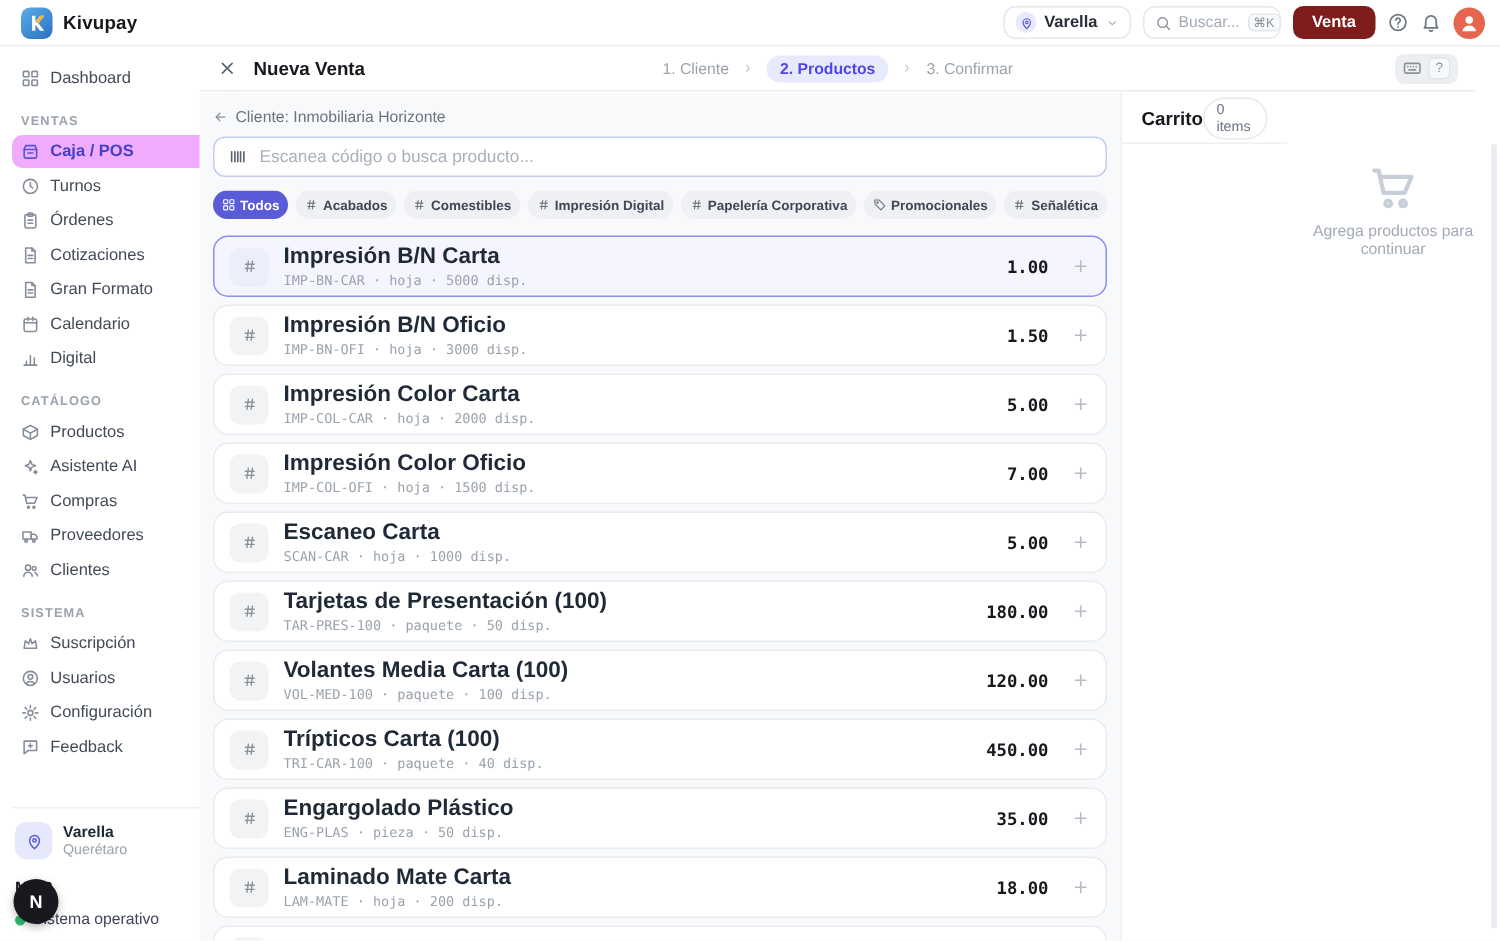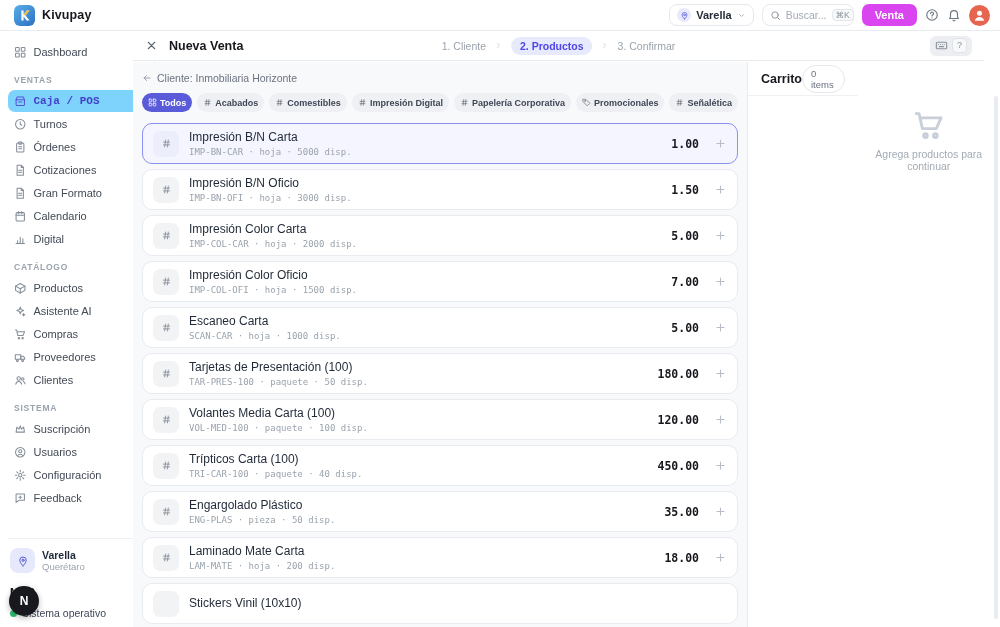--- a/index.html
+++ b/index.html
@@ -25,41 +25,41 @@
           border-radius:8px; height:22px; padding:0 7px; background:#fff; cursor:pointer; }
   .loc-ic { width:14px; height:14px; border-radius:50%; background:#e8eafc; color:#5b5bd6;
             display:flex; align-items:center; justify-content:center; font-size:9px; }
   .loc-label { font-size:11px; font-weight:700; color:#272e3a; }
   .chev { font-size:9px; color:#9aa3ad; }
   .search-pill { width:92px; }
   .search-pill .ic { font-size:11px; color:#8a929c; }
   .search-ph { font-size:10.5px; color:#a3abb5; flex:1; }
   .kbd { border:1px solid #e3e6ea; background:#f8f9fa; border-radius:4px; font-size:8.5px;
          color:#8a929c; padding:1px 3px; line-height:1; }
-  .venta-btn { background:#d946ef; color:#fff; font-size:11px; font-weight:700; border:none;
+  .venta-btn { background:#7f1d1d; color:#fff; font-size:11px; font-weight:700; border:none;
                border-radius:7px; height:22px; padding:0 13px; cursor:pointer;
                font-family:"Liberation Sans",sans-serif; }
   .icon-btn { color:#6f7781; font-size:14px; background:none; border:none; padding:0;
               display:flex; cursor:pointer; }
   .avatar { width:21px; height:21px; border-radius:50%; background:#e5654e; border:none;
             display:flex; align-items:center; justify-content:center; color:#fff;
             font-size:15px; cursor:pointer; overflow:hidden; }
 
   
   .sidebar { position:absolute; top:31px; left:0; width:155px; bottom:0; background:#fff;
              border-right:1px solid #e9ecef; display:flex; flex-direction:column;
              padding:10px 8px 8px; }
   .nav { flex:1; overflow:hidden; }
   .nav-label { font-size:8.5px; font-weight:700; letter-spacing:.09em; color:#9aa3ad;
                margin:12px 6px 5px; }
   .nav-item { display:flex; align-items:center; gap:7px; height:22px; padding:0 6px;
               border-radius:7px; font-size:11px; color:#424a56; font-weight:500;
               margin-bottom:1px; cursor:pointer; white-space:nowrap; }
   .nav-item .ic { font-size:12.5px; color:#848d98; }
-  .nav-item.active { background:#7dd3fc; color:#4340c9; font-weight:700;font-family:Liberation Mono, monospace; }
+  .nav-item.active { background:#f0abfc; color:#4340c9; font-weight:700; }
   .nav-item.active .ic { color:#5553d6; }
   .side-bottom { border-top:1px solid #eef0f3; padding-top:7px; }
   .loc-card { display:flex; align-items:center; gap:7px; padding:2px 2px; cursor:pointer; }
   .loc-card-ic { width:25px; height:25px; border-radius:8px; background:#e6e9fc; color:#5b5bd6;
                  display:flex; align-items:center; justify-content:center; font-size:12px; }
   .loc-card-name { font-size:10.5px; font-weight:700; color:#1f2937; line-height:1.2; }
   .loc-card-city { font-size:9.5px; color:#9aa3ad; }
   .loc-card .chev { margin-left:auto; }
   .org { margin:11px 2px 0; }
   .org-name { font-size:11px; font-weight:800; color:#16181d; }
@@ -116,21 +116,21 @@
 
   .plist { margin-top:11px; display:flex; flex-direction:column; gap:5px; }
   .prow { background:#fff; border:1px solid #e8ebef; border-radius:10px; height:41px;
           display:flex; align-items:center; padding:0 10px; gap:10px; flex:none;
           cursor:pointer; }
   .prow.selected { border:1.5px solid #8a90ef; background:#f4f5ff; }
   .pic { width:26px; height:26px; border-radius:7px; background:#f1f3f5; color:#8a929c;
          display:flex; align-items:center; justify-content:center; font-size:11px; }
   .prow.selected .pic { background:#eceefb; }
   .pinfo { flex:1; min-width:0; }
-  .pname { font-size:12px; font-weight:400; color:#1f2937; line-height:1.25;
+  .pname { font-size:15px; font-weight:700; color:#1f2937; line-height:1.25;
            white-space:nowrap; overflow:hidden; }
   .pmeta { font-family:"DejaVu Sans Mono", monospace; font-size:9px; color:#9aa3ad;
            margin-top:2px; white-space:nowrap; }
   .pprice { font-family:"DejaVu Sans Mono", monospace; font-size:11.5px; font-weight:700;
             color:#16181d; }
   .padd { color:#b6bdc6; font-size:13px; margin-left:5px; background:none; border:none;
           display:flex; cursor:pointer; }
 
   
   .cartpane { width:253px; background:#fff; border-left:1px solid #e9ecef; display:flex;
@@ -446,20 +446,28 @@
 <main class="content">
   <section class="pane">
     <button class="client-link">
       <span class="ic">
           <svg viewBox="0 0 24 24" fill="none" stroke="currentColor" stroke-width="2" stroke-linecap="round" stroke-linejoin="round">
             <path d="M19 12H5M11 6l-6 6 6 6"></path>
           </svg>
         </span>
       <span>Cliente: Inmobiliaria Horizonte</span>
     </button>
+    <div class="scan-box">
+      <span class="ic">
+          <svg viewBox="0 0 24 24" fill="none" stroke="currentColor" stroke-width="2" stroke-linecap="round" stroke-linejoin="round">
+            <path d="M4.5 6v12M8.5 6v12M12 6v12M15.5 6v12M19.5 6v12"></path>
+          </svg>
+        </span>
+      <input class="scan-input" type="text" placeholder="Escanea código o busca producto..." style="">
+    </div>
     <div class="filters">
         <button class="fpill active">
     <span class="ic">
             <svg viewBox="0 0 24 24" fill="none" stroke="currentColor" stroke-width="2" stroke-linecap="round" stroke-linejoin="round">
               <rect x="3" y="3" width="7" height="7" rx="1"></rect>
               <rect x="14" y="3" width="7" height="7" rx="1"></rect>
               <rect x="3" y="14" width="7" height="7" rx="1"></rect>
               <rect x="14" y="14" width="7" height="7" rx="1"></rect>
             </svg>
           </span>

